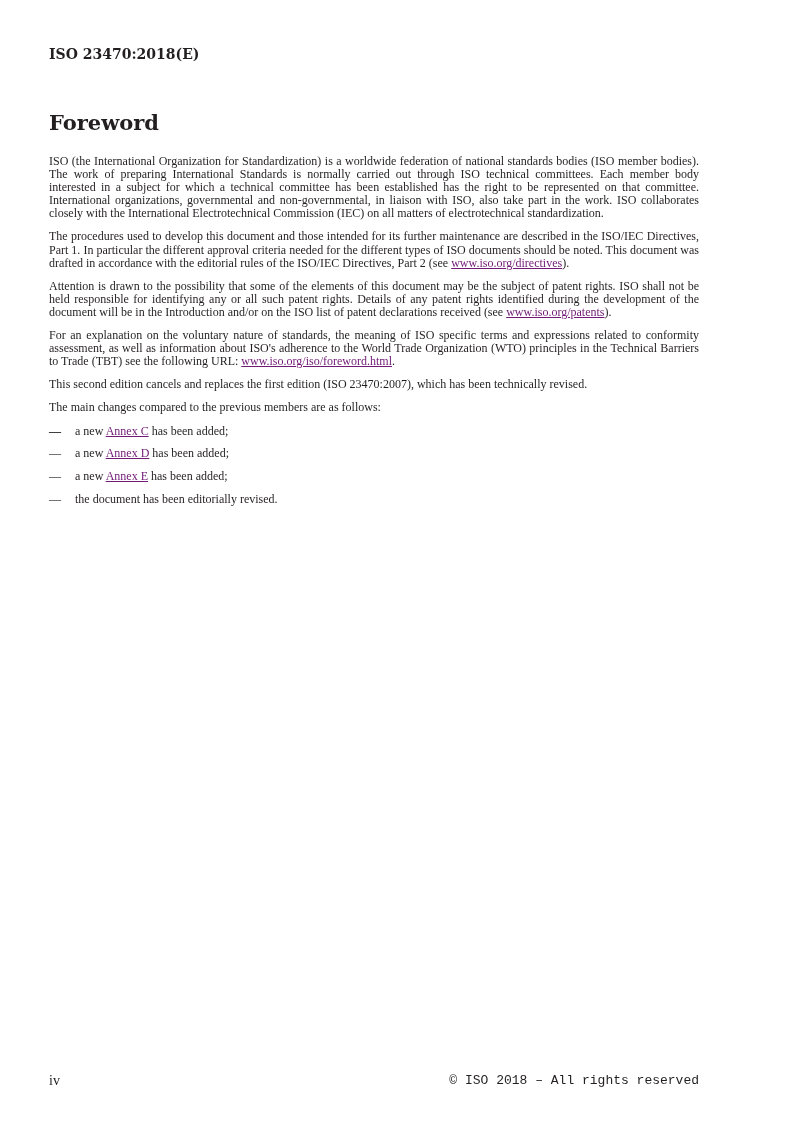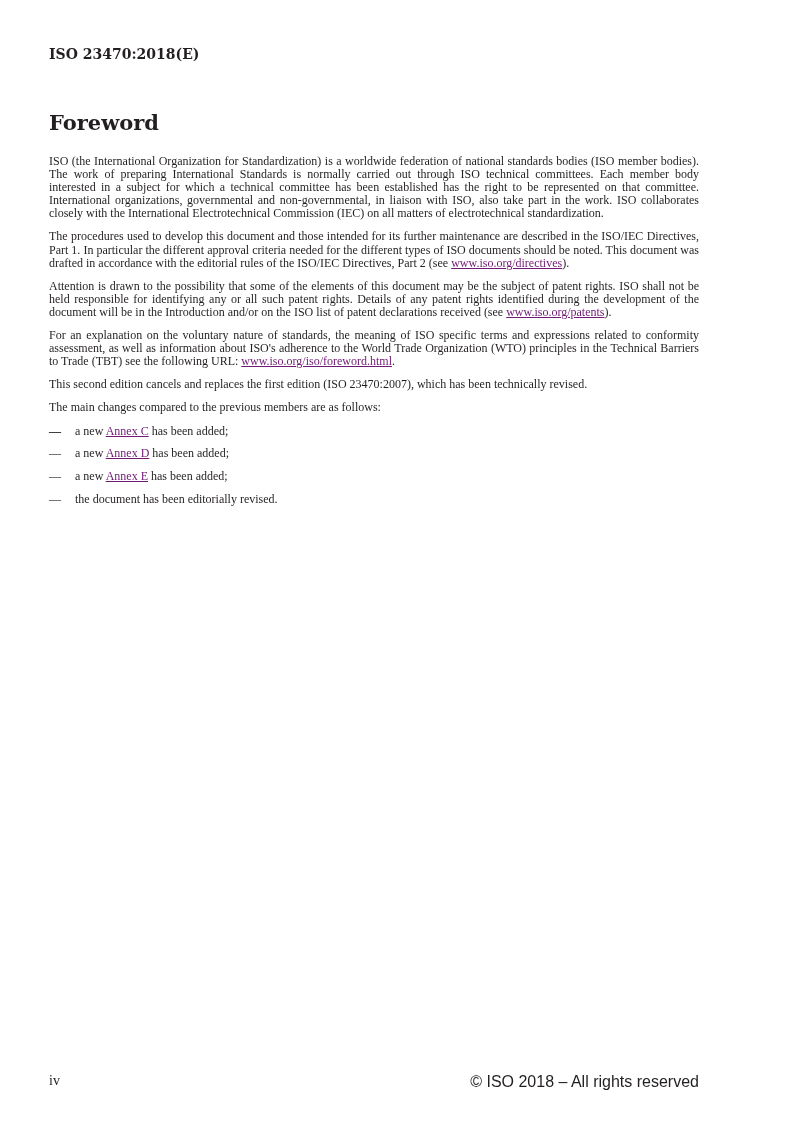--- a/index.html
+++ b/index.html
@@ -8,21 +8,21 @@
   .page-header { position: absolute; left: 49px; top: 46px; font-weight: bold; font-size: 14px; letter-spacing: 0; }
   .title { position: absolute; left: 49px; top: 110px; font-weight: bold; font-size: 21px; margin: 0; }
   .content { position: absolute; left: 49px; top: 155px; width: 650px;
              font-family: "Liberation Serif", "DejaVu Serif", serif; font-size: 12px; line-height: 13.1px; }
   .content p { margin: 0 0 10px 0; text-align: justify; }
   a.link { color: #701a75; text-decoration: underline; }
   .list { list-style: none; margin: 0 0 10px 0; padding: 0; }
   .list li { position: relative; padding-left: 26px; margin-bottom: 9.7px; line-height: 13.1px; }
   .list li .dash { position: absolute; left: 0; top: 0; }
   .footer-left { position: absolute; left: 49px; top: 1073px; font-size: 14px; font-family: "Liberation Serif", serif; }
-  .footer-right { position: absolute; right: 94px; top: 1073px; font-size: 16px; font-family: Liberation Sans, sans-serif; }
+  .footer-right { position: absolute; right: 94px; top: 1073px; font-size: 13px; font-family: Liberation Mono, monospace; }
   i { font-style: italic; }
 </style>
 </head>
 <body>
 
 <div class="page-header">ISO 23470:2018(E)</div>
 
 <h1 class="title">Foreword</h1>
 
 <div class="content">

